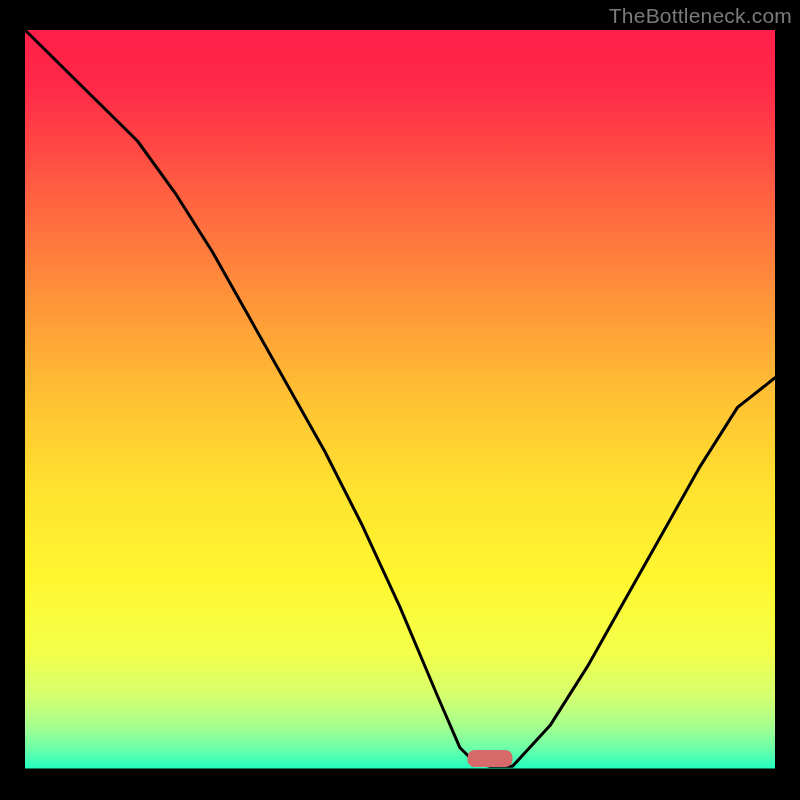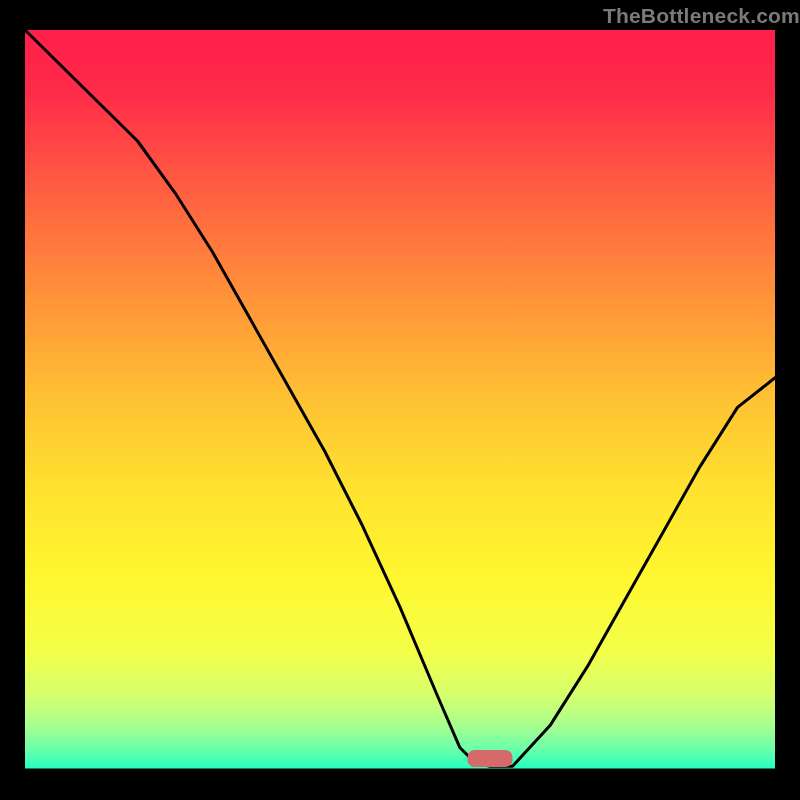--- a/index.html
+++ b/index.html
@@ -12,25 +12,25 @@
   }
   .frame {
     position: relative;
     width: 800px;
     height: 800px;
     background: #000;
   }
   .watermark {
     position: absolute;
     top: 4px;
-    right: 0;
+    right: 8px;
     color: #7a7a7a;
     font-family: Arial, Helvetica, sans-serif;
     font-size: 21px;
-    font-weight: 700;
+    font-weight: 400;
     letter-spacing: 0.2px;
     user-select: none;
   }
   svg.plot {
     position: absolute;
     left: 0;
     top: 0;
   }
 </style>
 </head>

